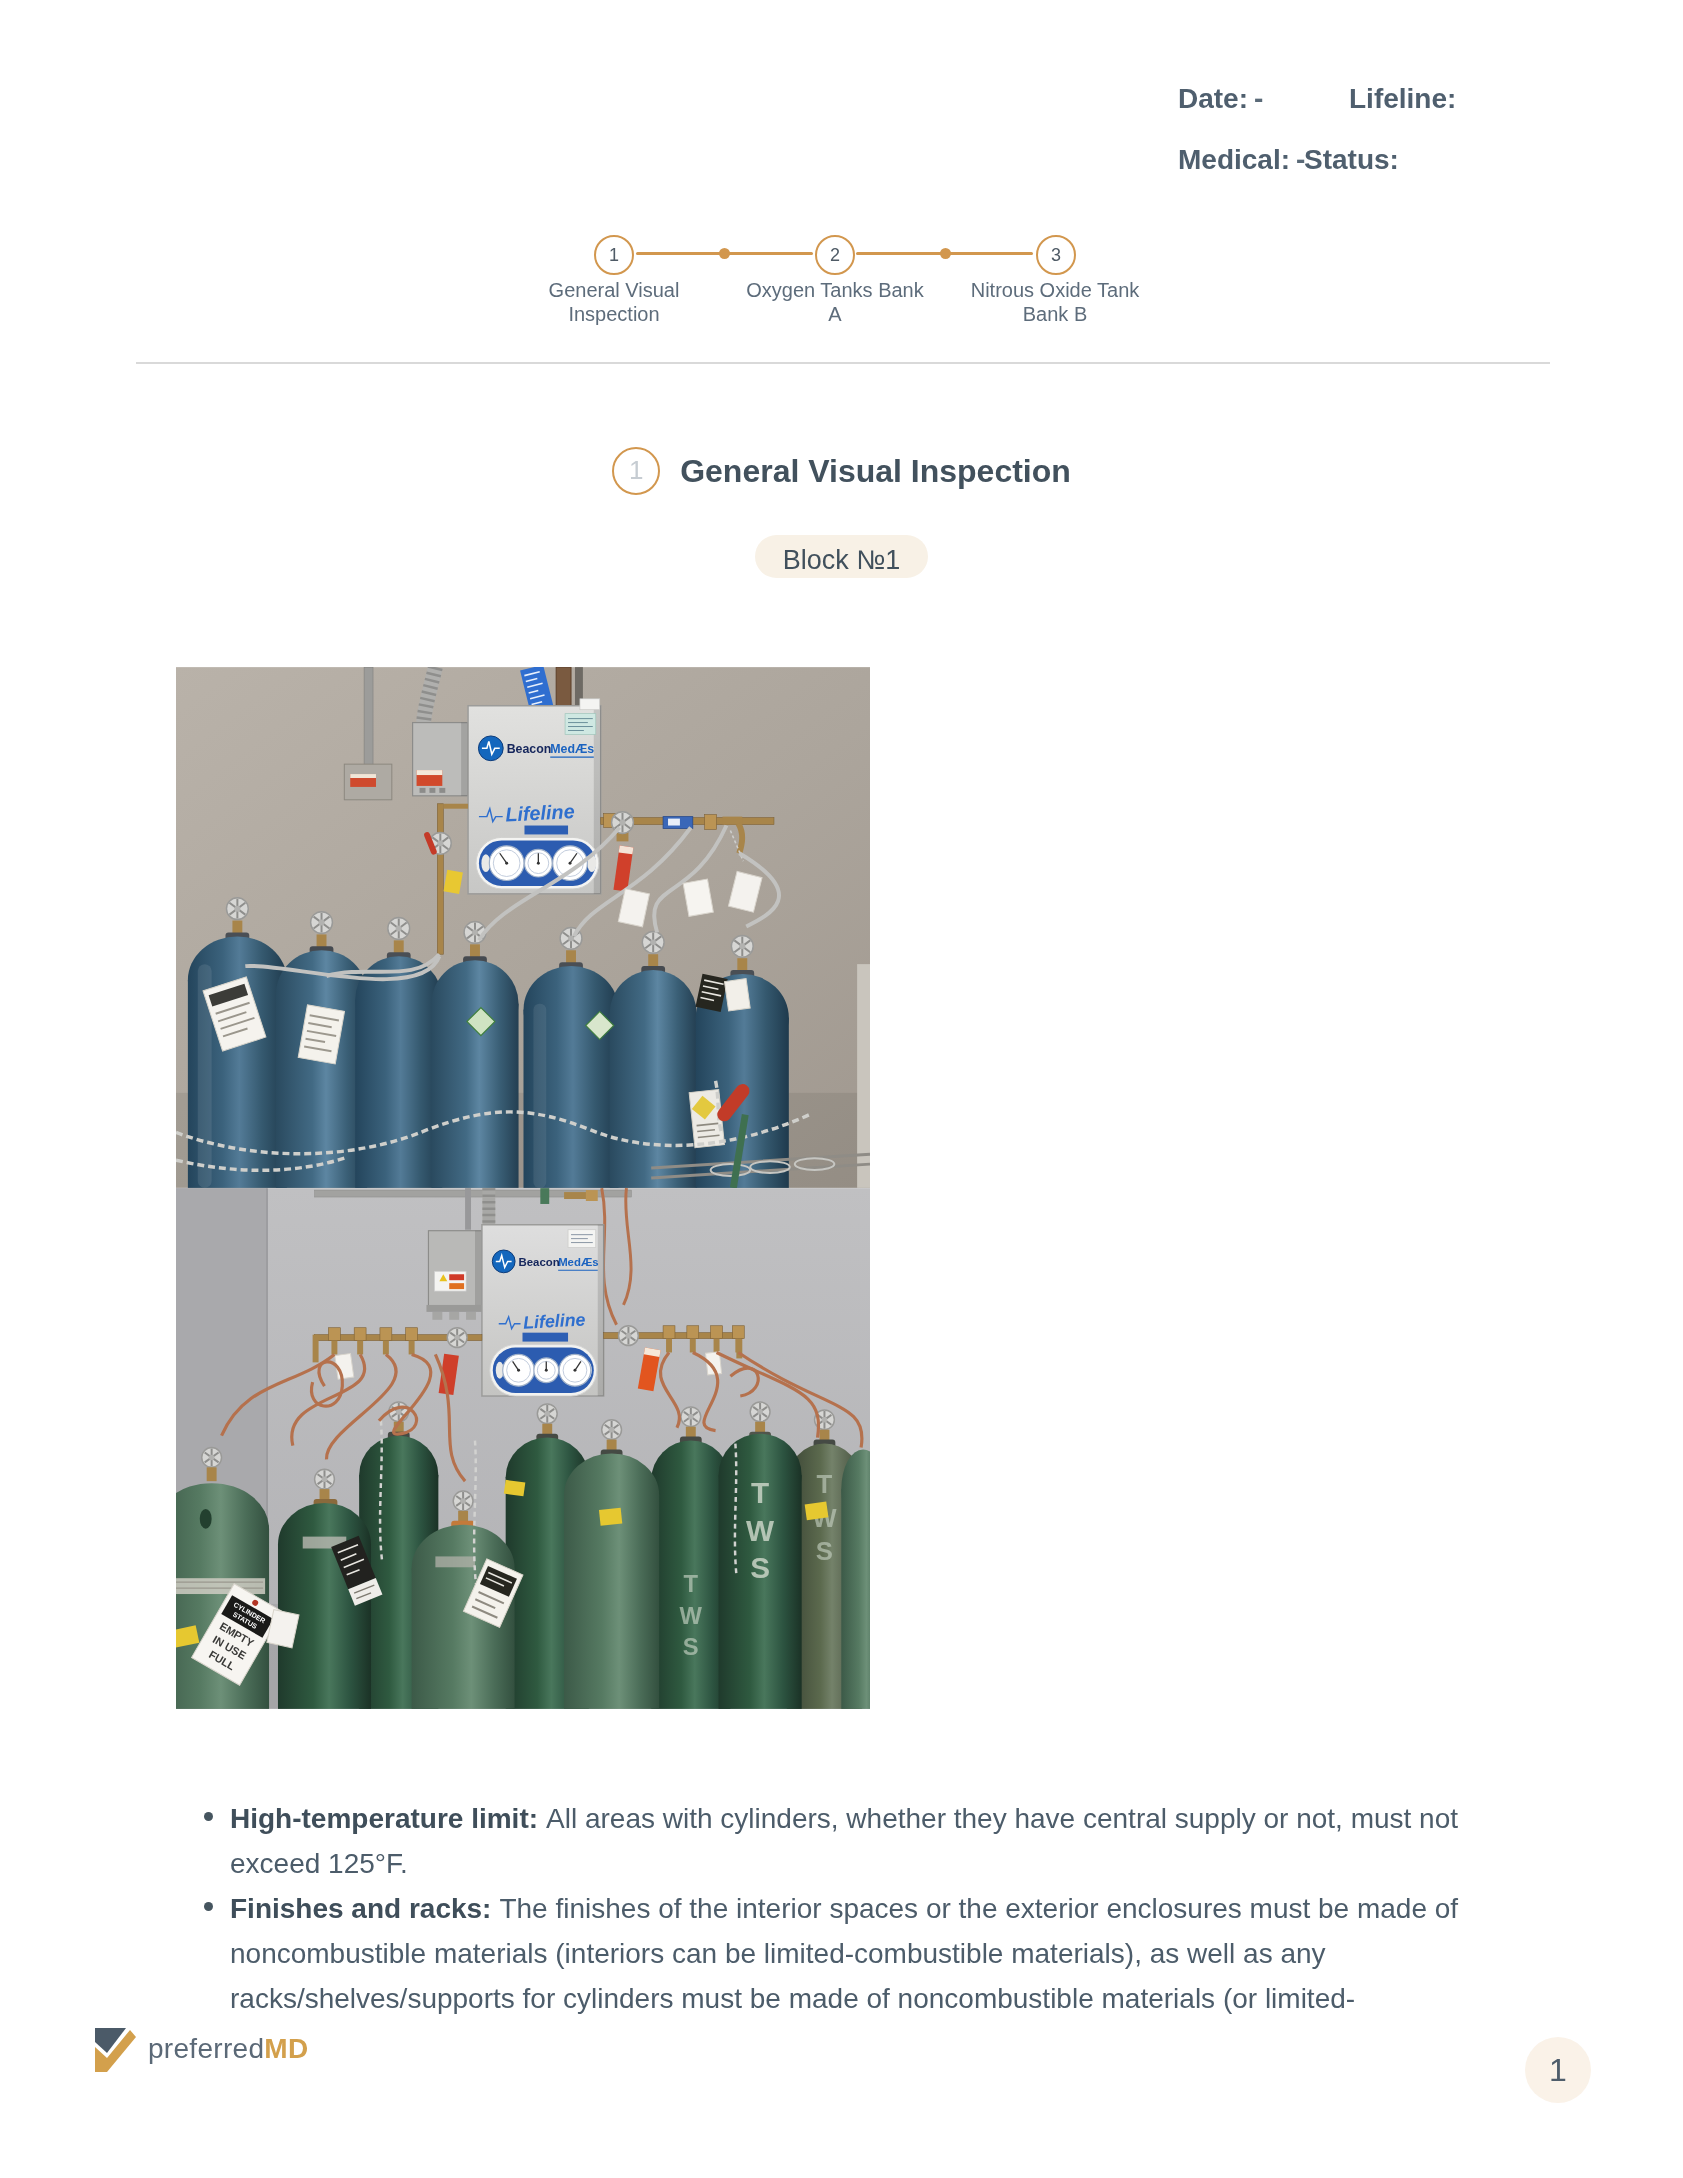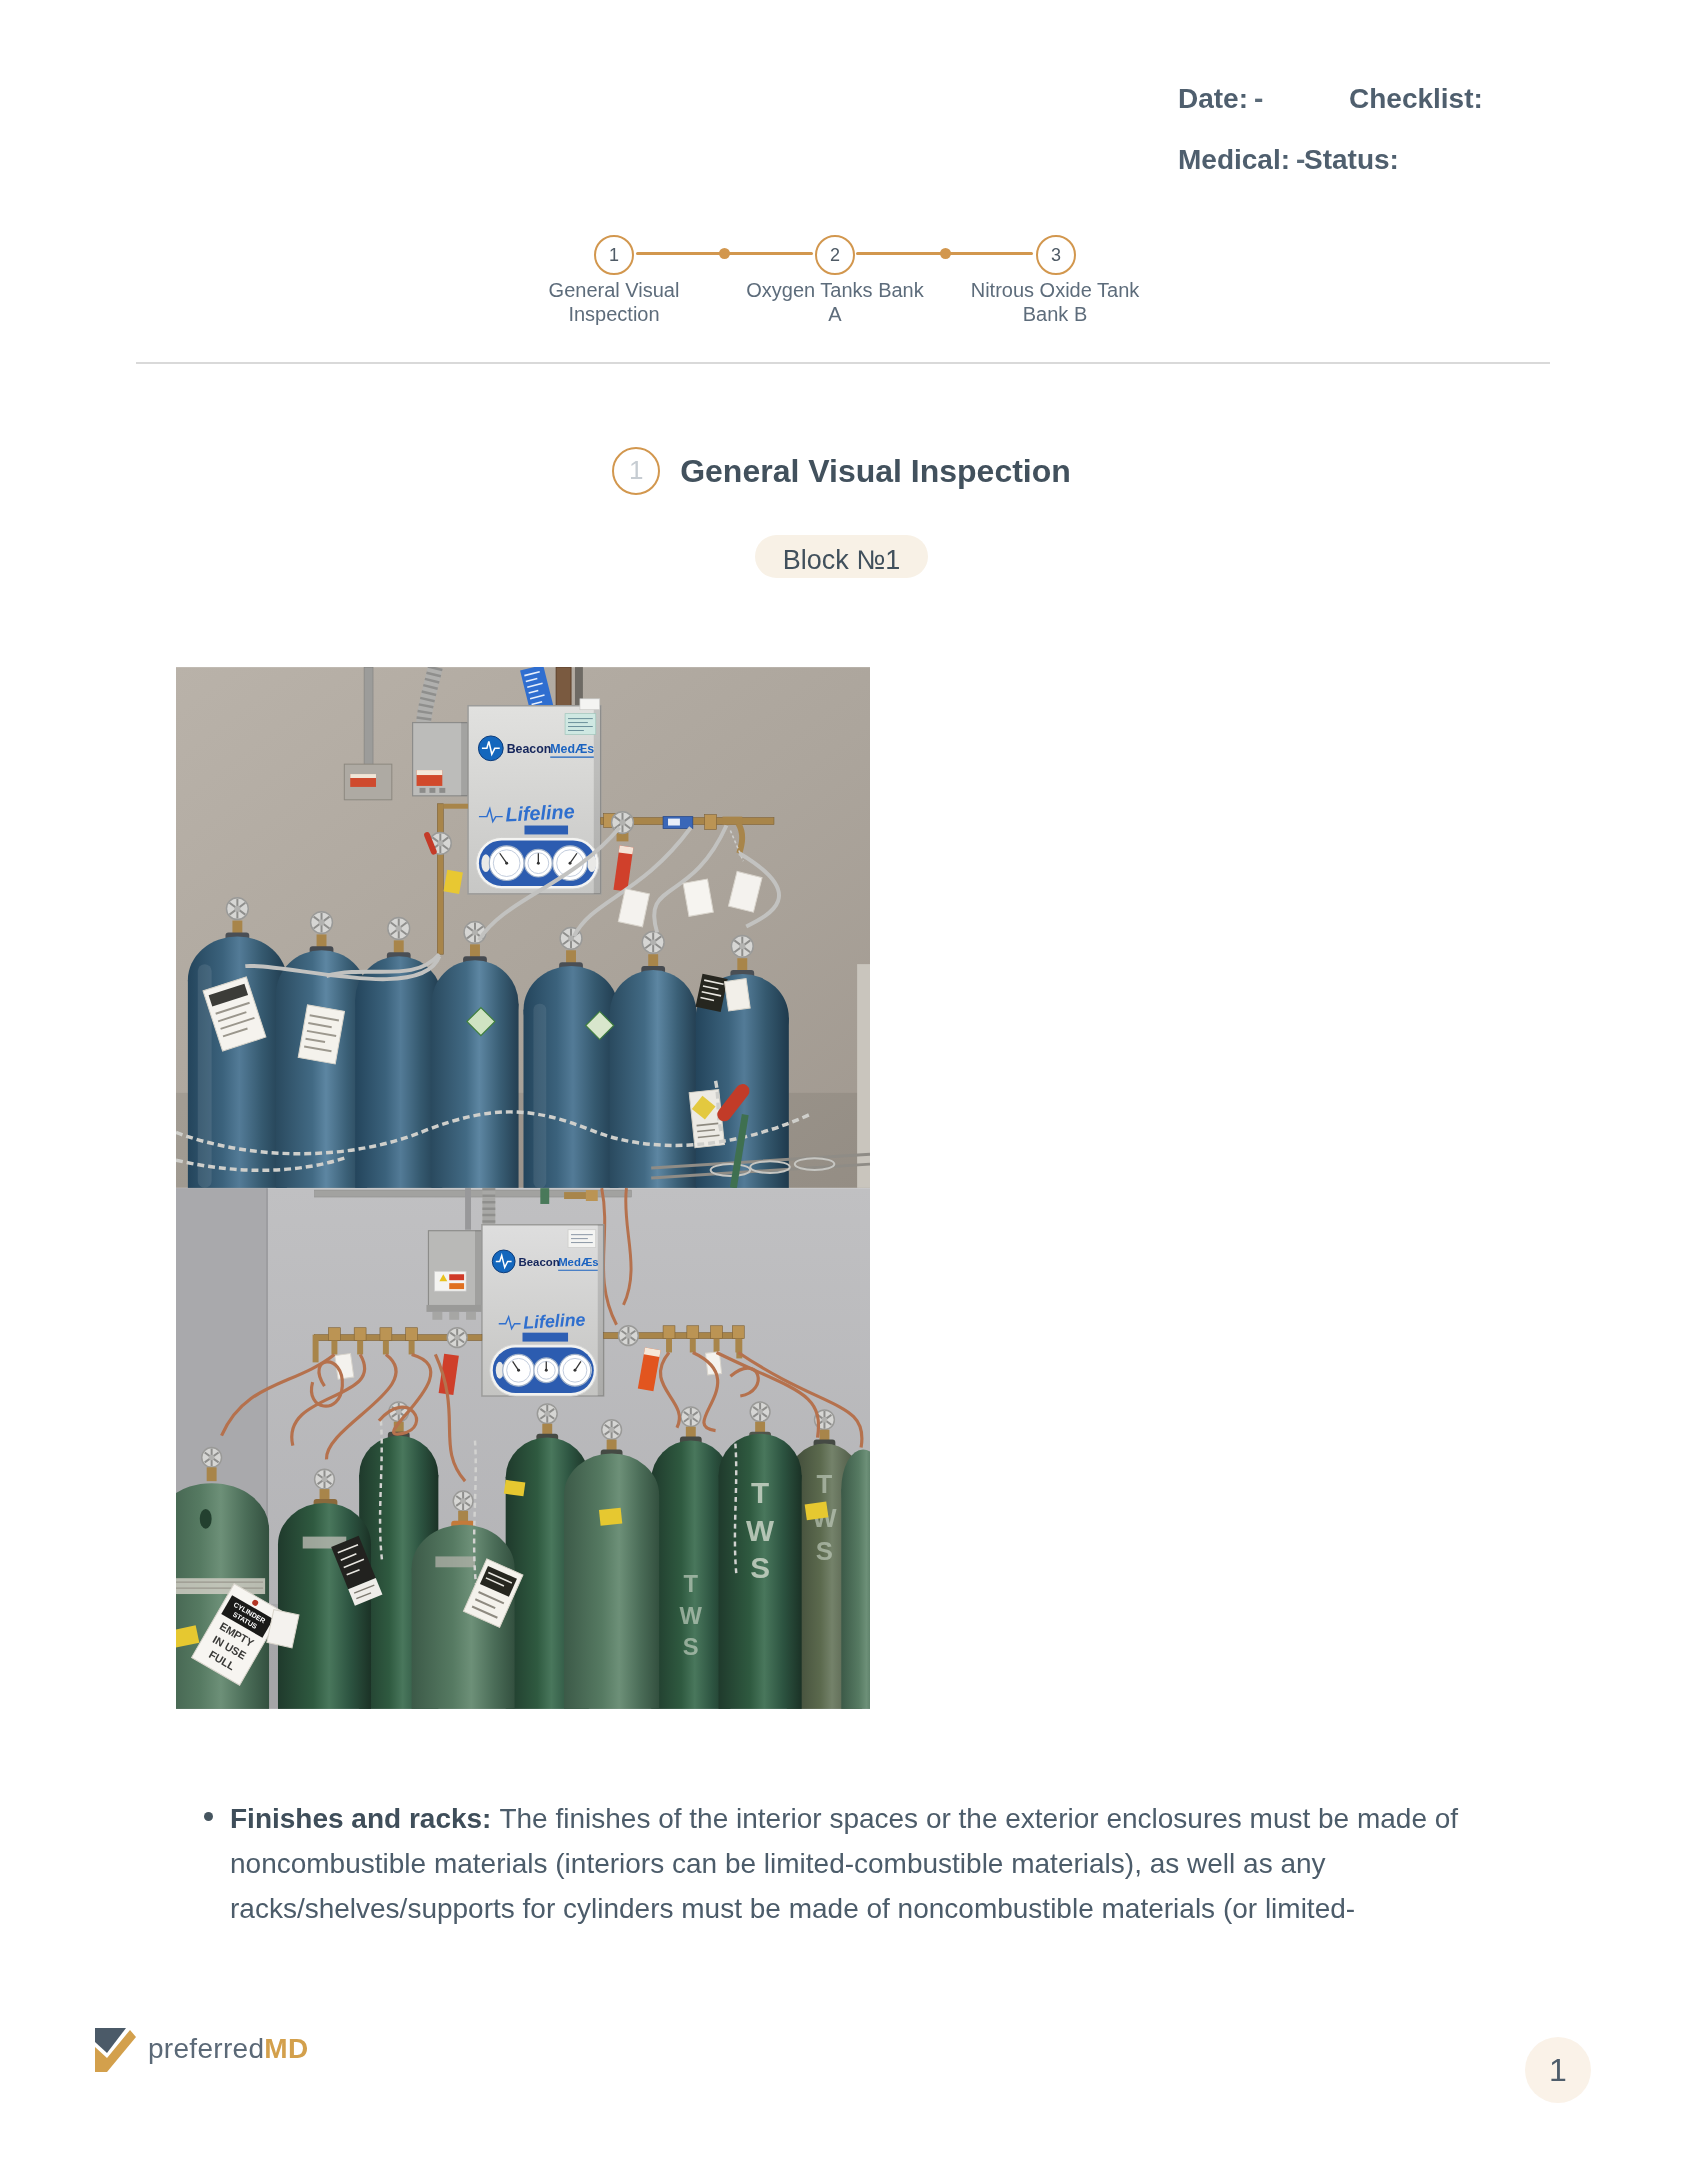--- a/index.html
+++ b/index.html
@@ -48,21 +48,21 @@
 </head>
 <body>
 
 <div class="page">
 
 
   <div class="meta-field" style="left:1178px; top:83px;">
     <span>Date:</span><span class="val">-</span>
   </div>
   <div class="meta-field" style="left:1349px; top:83px;">
-    <span>Checklist:</span><span class="val"></span>
+    <span>Lifeline:</span><span class="val"></span>
   </div>
   <div class="meta-field" style="left:1178px; top:144px;">
     <span>Medical:</span><span class="val">-</span>
   </div>
   <div class="meta-field" style="left:1304px; top:144px;">
     <span>Status:</span><span class="val"></span>
   </div>
 
   <div>
     <div class="step-circle" style="left:594px; top:235px;">1</div>
@@ -597,20 +597,26 @@
         <rect x="700" y="330" width="0" height="0" fill="none"></rect>
         <rect x="636" y="318" width="22" height="16" fill="#e6c830" transform="rotate(-8 647 326)"></rect>
       </g>
     </svg>
   </div>
 
   <div class="bullets">
     <div class="bullet-item">
       <div class="bullet-dot"></div>
       <div class="bullet-text">
+        <span class="lead">High-temperature limit:</span><span>All areas with cylinders, whether they have central supply or not, must not exceed 125°F.</span>
+      </div>
+    </div>
+    <div class="bullet-item">
+      <div class="bullet-dot"></div>
+      <div class="bullet-text">
         <span class="lead">Finishes and racks:</span><span>The finishes of the interior spaces or the exterior enclosures must be made of noncombustible materials (interiors can be limited-combustible materials), as well as any racks/shelves/supports for cylinders must be made of noncombustible materials (or limited-</span>
       </div>
     </div>
   </div>
 
   <div class="footer-logo">
     <svg width="46" height="46" viewBox="0 0 46 46">
       <path d="M2,2 L33,2 L14,27 L2,16 Z" fill="#4b5a68"></path>
       <path d="M2,21 L14,32 L37,4 L43,11 L14,46 L2,46 Z" fill="#d3a04c"></path>
     </svg>

